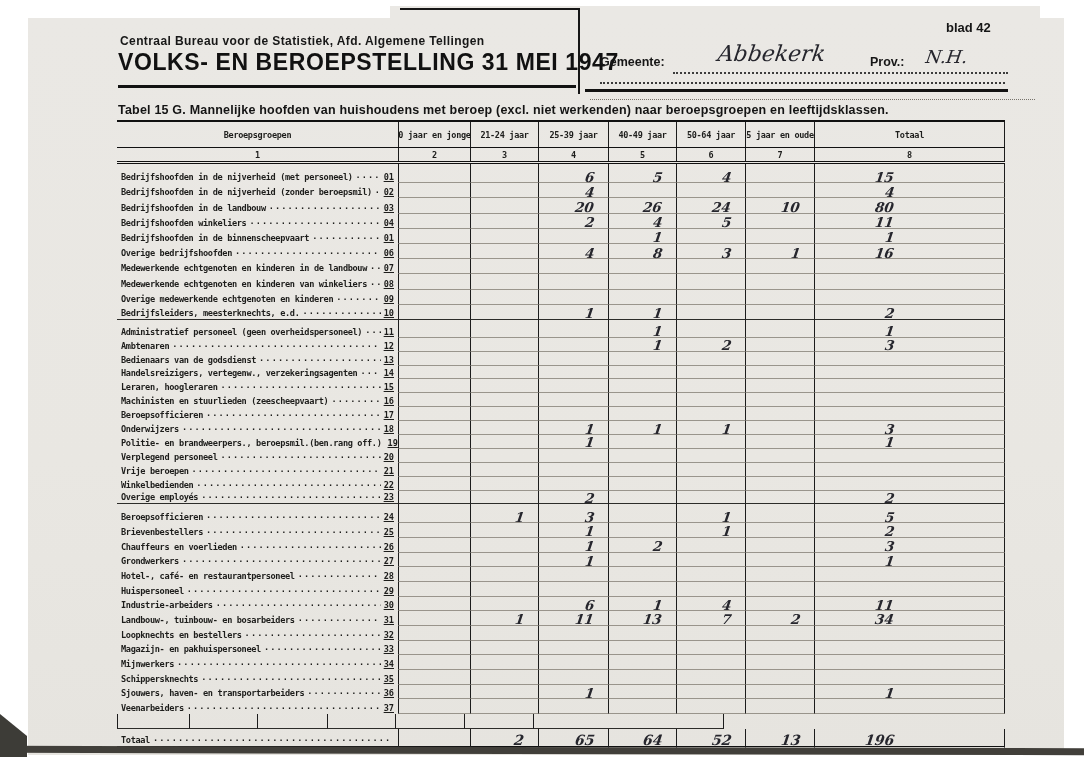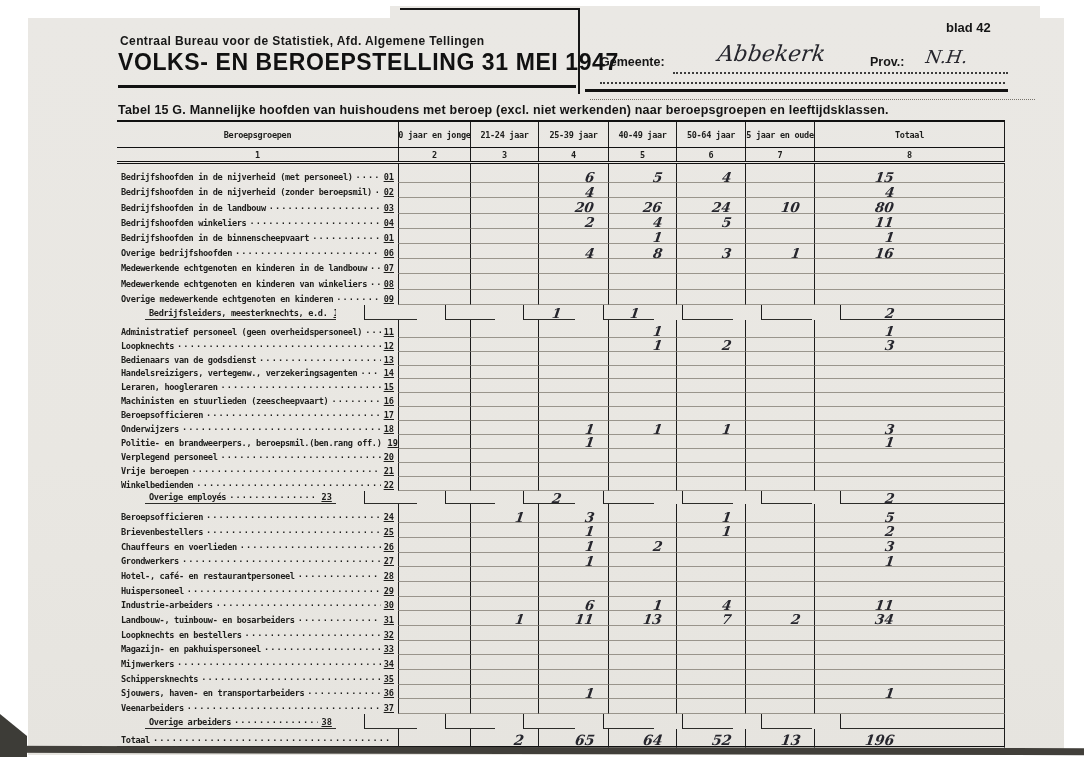--- a/index.html
+++ b/index.html
@@ -71,21 +71,21 @@
   .lbl{font-size:8.6px;letter-spacing:-0.35px;white-space:nowrap;}
   .leader{flex:1 1 auto;overflow:hidden;white-space:nowrap;margin:0 3px;min-width:0;}
   .leader::after{content:"....................................................................................";
         font-size:8.6px;letter-spacing:1.1px;color:#1d1d1b;}
   .rnum{font-size:8.6px;flex:0 0 auto;text-decoration:underline;}
 
   .vcell{display:flex;align-items:flex-end;justify-content:flex-end;
          padding-right:14px;box-sizing:border-box;border-bottom:1px solid rgba(110,105,94,0.65);}
   .vcell.c7{padding-right:110px;}
   .spacer .vcell{border-bottom:none;}
-  .grp-end .vcell,.grp-end .lcell{border-bottom:1.5px solid #2c2c29;margin-left:28px;}
+  .grp-end .vcell,.grp-end .lcell{border-bottom:1.5px solid #2c2c29;}
   .total .vcell,.total .lcell{border-bottom:4px double #111;}
   .hand-val{font-family:"DejaVu Serif", serif;font-style:italic;font-size:13.5px;
         line-height:0.85;color:#26262d;transform:skewX(-8deg);margin-bottom:-1px;}
   .total .hand-val{font-size:14px;}
 
   .footer-code{position:absolute;left:92px;top:727px;
         font-family:"DejaVu Sans Mono", monospace;font-weight:bold;font-size:9px;color:#1d1d1b;}
 </style>
 </head>
 <body>
@@ -358,21 +358,21 @@
               <div class="hand-val">1</div>
             </div>
             <div class="vcell c5"></div>
             <div class="vcell c6"></div>
             <div class="vcell c7">
               <div class="hand-val">1</div>
             </div>
           </div>
           <div class="trow g2">
             <div class="lcell c0">
-              <div class="lbl">Loopknechts</div>
+              <div class="lbl">Ambtenaren</div>
               <div class="leader"></div>
               <div class="rnum">12</div>
             </div>
             <div class="vcell c1"></div>
             <div class="vcell c2"></div>
             <div class="vcell c3"></div>
             <div class="vcell c4">
               <div class="hand-val">1</div>
             </div>
             <div class="vcell c5">
@@ -801,25 +801,20 @@
             </div>
             <div class="vcell c1"></div>
             <div class="vcell c2"></div>
             <div class="vcell c3"></div>
             <div class="vcell c4"></div>
             <div class="vcell c5"></div>
             <div class="vcell c6"></div>
             <div class="vcell c7"></div>
           </div>
           <div class="trow g3 grp-end">
-            <div class="lcell c0">
-              <div class="lbl">Overige arbeiders</div>
-              <div class="leader"></div>
-              <div class="rnum">38</div>
-            </div>
             <div class="vcell c1"></div>
             <div class="vcell c2"></div>
             <div class="vcell c3"></div>
             <div class="vcell c4"></div>
             <div class="vcell c5"></div>
             <div class="vcell c6"></div>
             <div class="vcell c7"></div>
           </div>
           <div class="trow spacer">
             <div class="lcell c0"></div>

